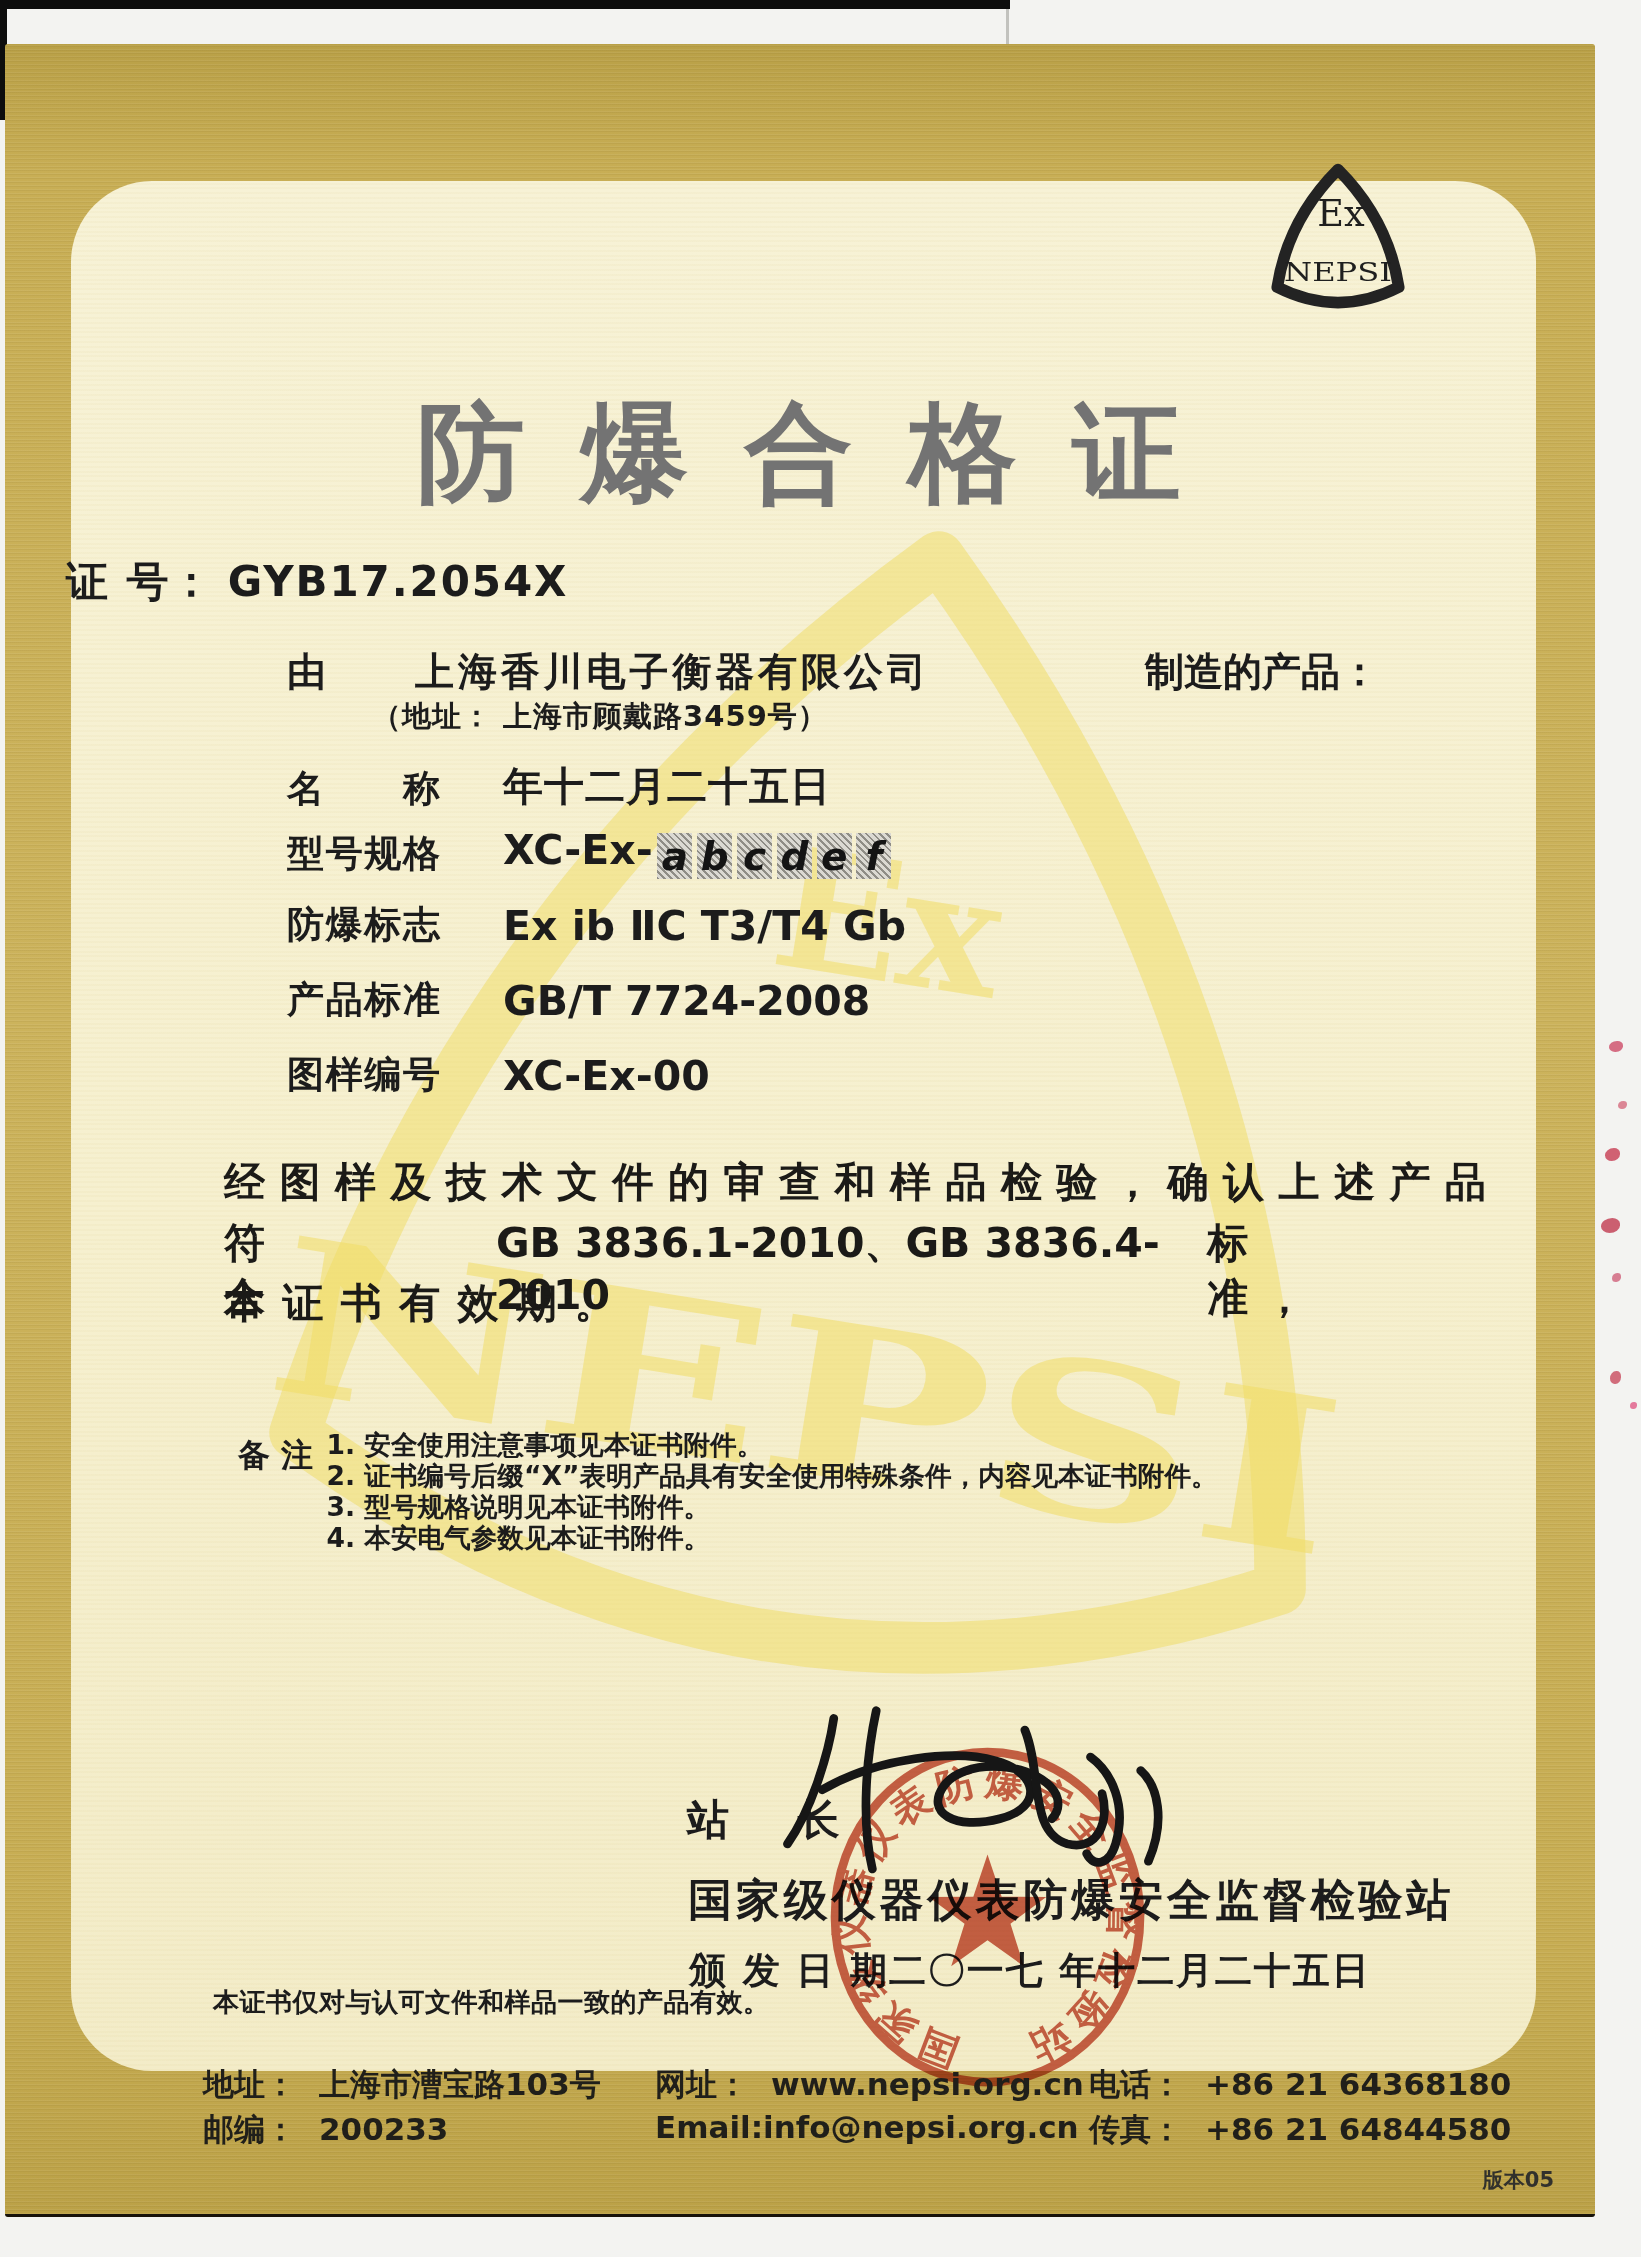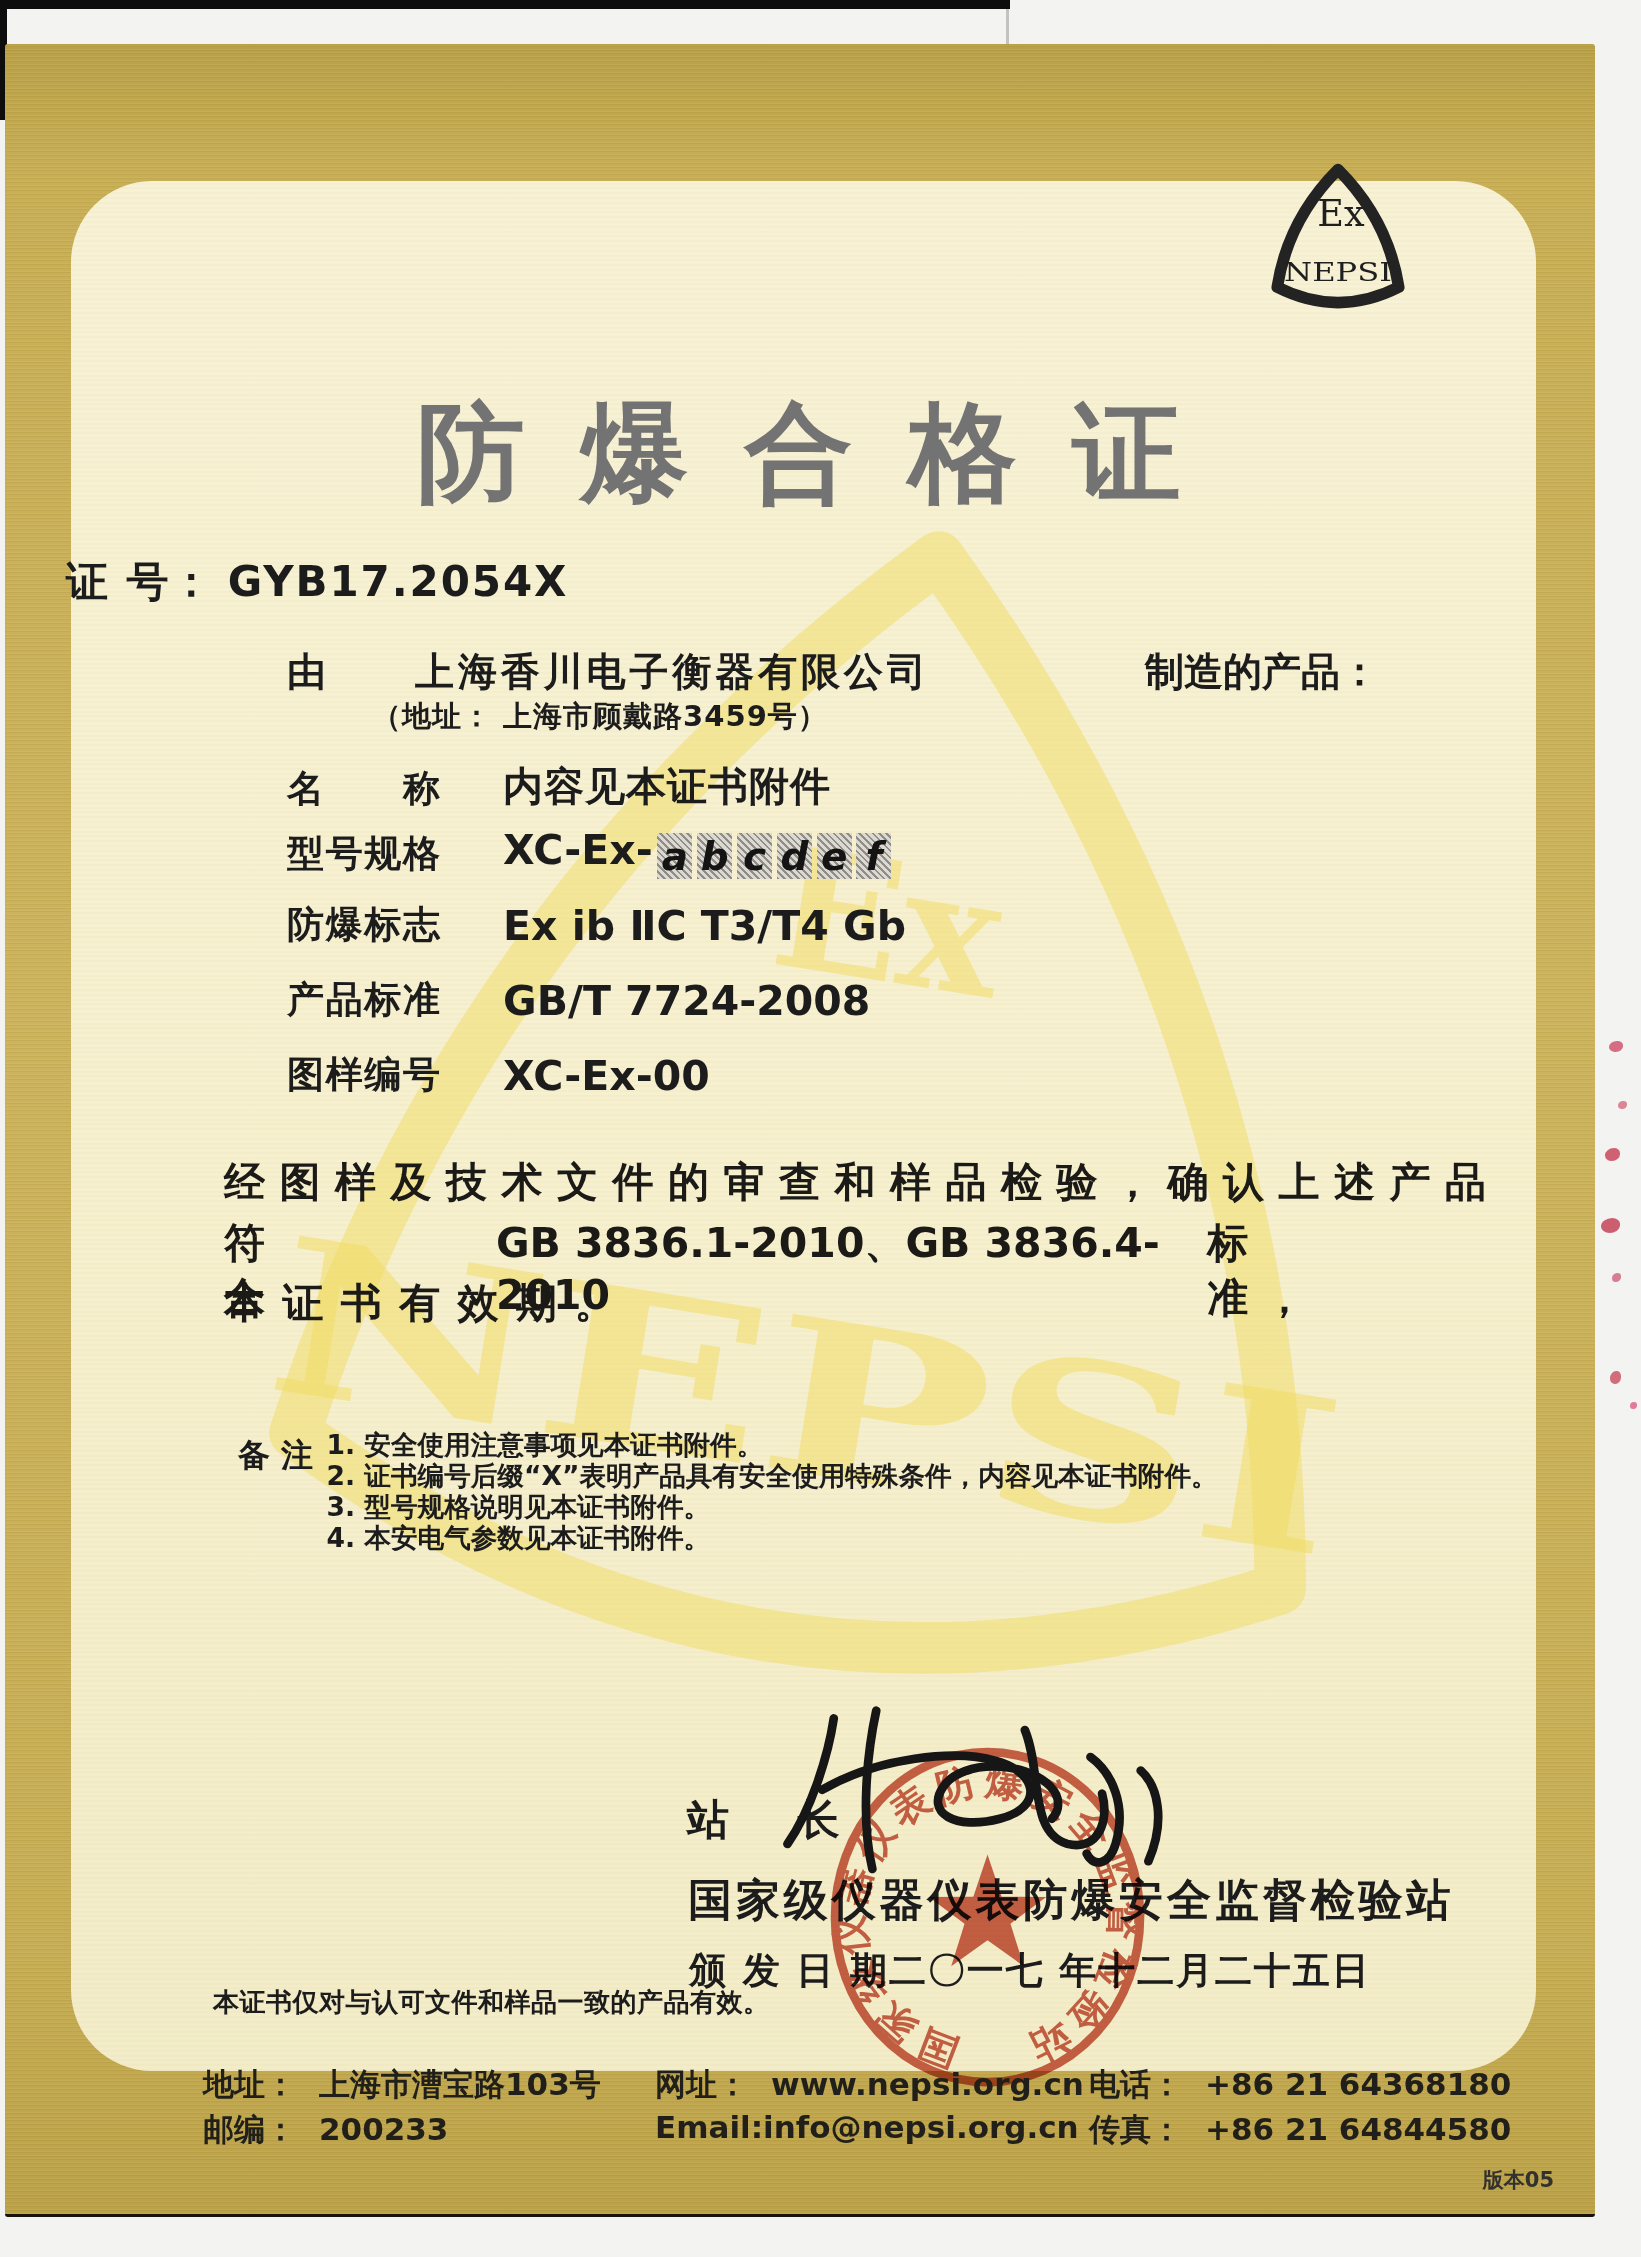--- a/index.html
+++ b/index.html
@@ -156,21 +156,21 @@
 
   <div class="byrow">
     <span class="by">由</span>
     <span class="company">上海香川电子衡器有限公司</span>
     <span class="madeby">制造的产品：</span>
   </div>
   <div class="addrnote">（地址： 上海市顾戴路3459号）</div>
 
   <div class="frow" style="top:759px">
     <span class="flabel">名称</span>
-    <span class="fvalue cn">内容见本证书附件</span>
+    <span class="fvalue cn">年十二月二十五日</span>
   </div>
 
   <div class="frow" style="top:826px">
     <span class="flabel">型号规格</span>
     <span class="fvalue"><span>XC-Ex-</span><span class="hl">a</span><span class="hl">b</span><span class="hl">c</span><span class="hl">d</span><span class="hl">e</span><span class="hl">f</span></span>
   </div>
 
   <div class="frow" style="top:900px">
     <span class="flabel">防爆标志</span>
     <span class="fvalue">Ex ib ⅡC T3/T4 Gb</span>

